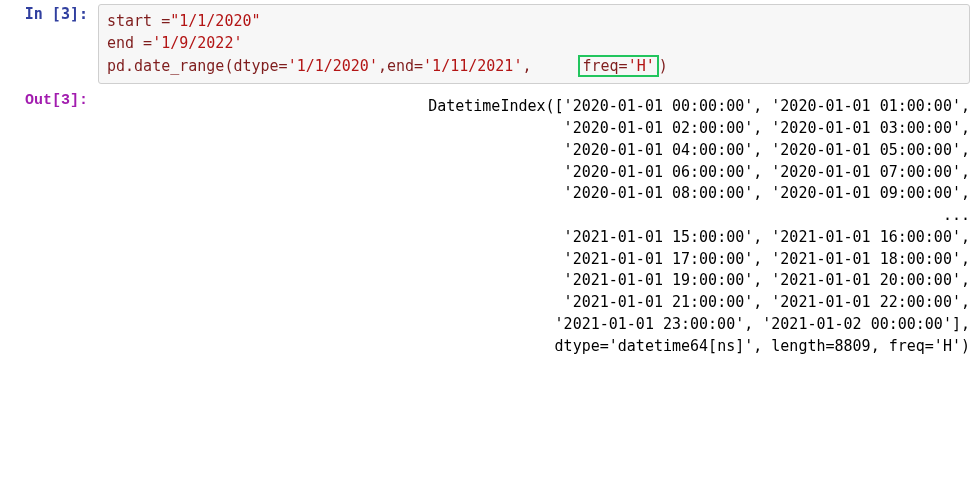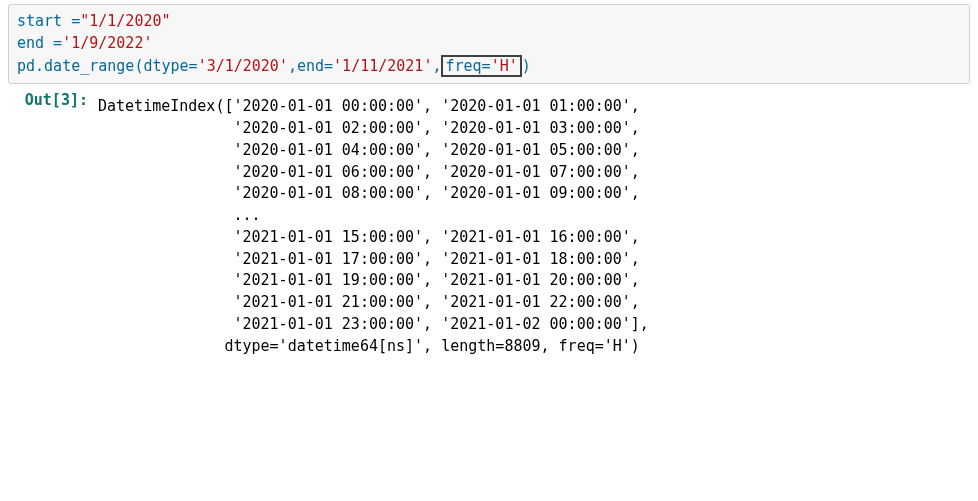--- a/index.html
+++ b/index.html
@@ -18,52 +18,55 @@
   }
   .prompt {
     width: 80px;
     flex: 0 0 80px;
     text-align: right;
     padding-right: 10px;
     font-family: inherit;
     user-select: none;
   }
   .prompt-in  { color: #303F9F; font-weight: bold; }
-  .prompt-out { color: #0f766e; font-weight: bold; }
+  .prompt-out { color: #a21caf; font-weight: bold; font-family: Liberation Mono, monospace; }
   .input-area {
     flex: 1;
     background: #f7f7f7;
     border: 1px solid #cfcfcf;
     border-radius: 3px;
     padding: 6px 8px;
     white-space: pre;
     overflow: hidden;
   }
   .output-area {
     flex: 1;
     padding: 6px 0 6px 0;
     white-space: pre;
     overflow: hidden;
+    text-align: right;
   }
   .tok-str   { color: #b31515; }
-  .tok-plain { color: #0369a1; }
+  .tok-plain { color: #7f1d1d; }
   .highlight-box {
     display: inline-block;
-    border: 2px solid #404040;
+    border: 2px solid #22c55e;
     padding: 0 2px;
     line-height: 1.2;
+    margin-left: 47px;
   }
 </style>
 </head>
 <body>
 
 <div class="cell">
+  <div class="prompt prompt-in">In [3]:</div>
   <div class="input-area"><span class="tok-plain">start =</span><span class="tok-str">"1/1/2020"</span>
 <span class="tok-plain">end =</span><span class="tok-str">'1/9/2022'</span>
-<span class="tok-plain">pd.date_range(dtype=</span><span class="tok-str">'3/1/2020'</span><span class="tok-plain">,end=</span><span class="tok-str">'1/11/2021'</span><span class="tok-plain">,</span><span class="highlight-box"><span class="tok-plain">freq=</span><span class="tok-str">'H'</span></span><span class="tok-plain">)</span></div>
+<span class="tok-plain">pd.date_range(dtype=</span><span class="tok-str">'1/1/2020'</span><span class="tok-plain">,end=</span><span class="tok-str">'1/11/2021'</span><span class="tok-plain">,</span><span class="highlight-box"><span class="tok-plain">freq=</span><span class="tok-str">'H'</span></span><span class="tok-plain">)</span></div>
 </div>
 
 <div class="cell">
   <div class="prompt prompt-out">Out[3]:</div>
   <div class="output-area"><span>DatetimeIndex(['2020-01-01 00:00:00', '2020-01-01 01:00:00',</span>
 <span>               '2020-01-01 02:00:00', '2020-01-01 03:00:00',</span>
 <span>               '2020-01-01 04:00:00', '2020-01-01 05:00:00',</span>
 <span>               '2020-01-01 06:00:00', '2020-01-01 07:00:00',</span>
 <span>               '2020-01-01 08:00:00', '2020-01-01 09:00:00',</span>
 <span>               ...</span>

